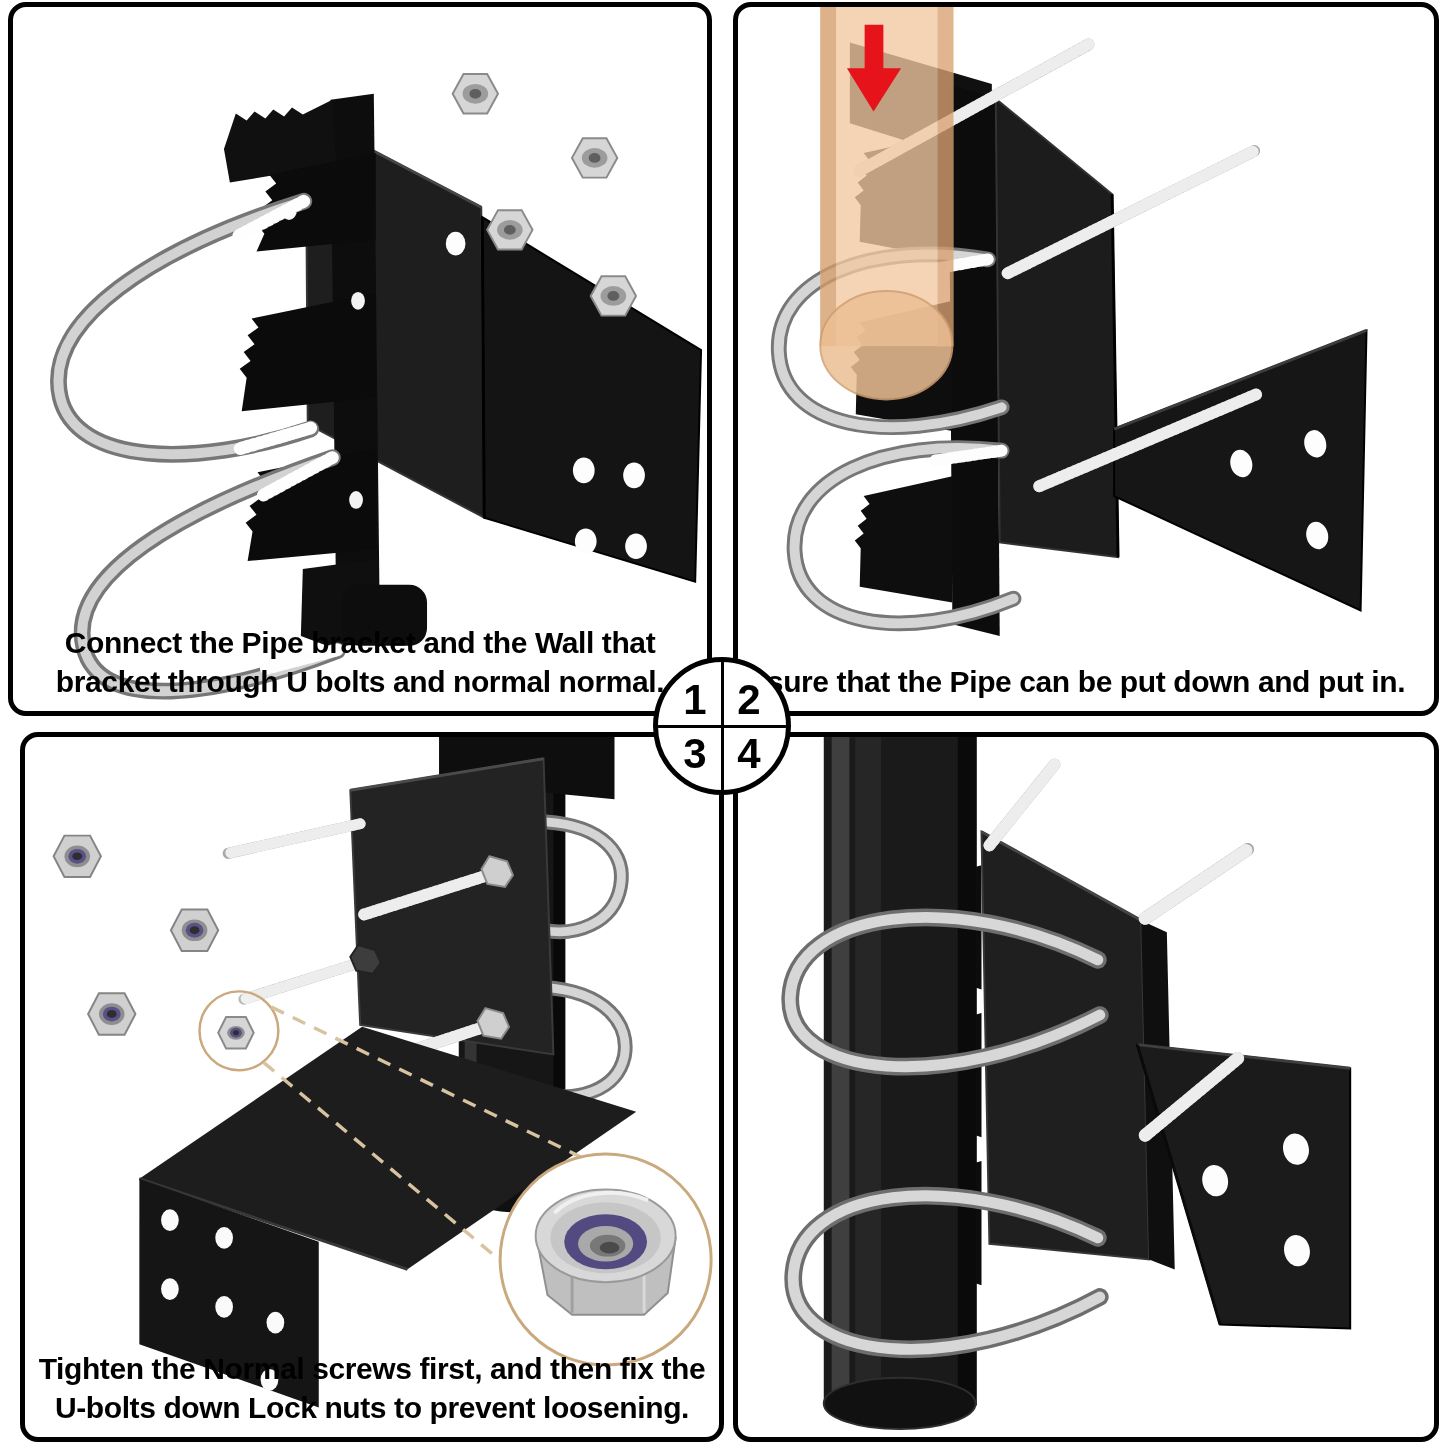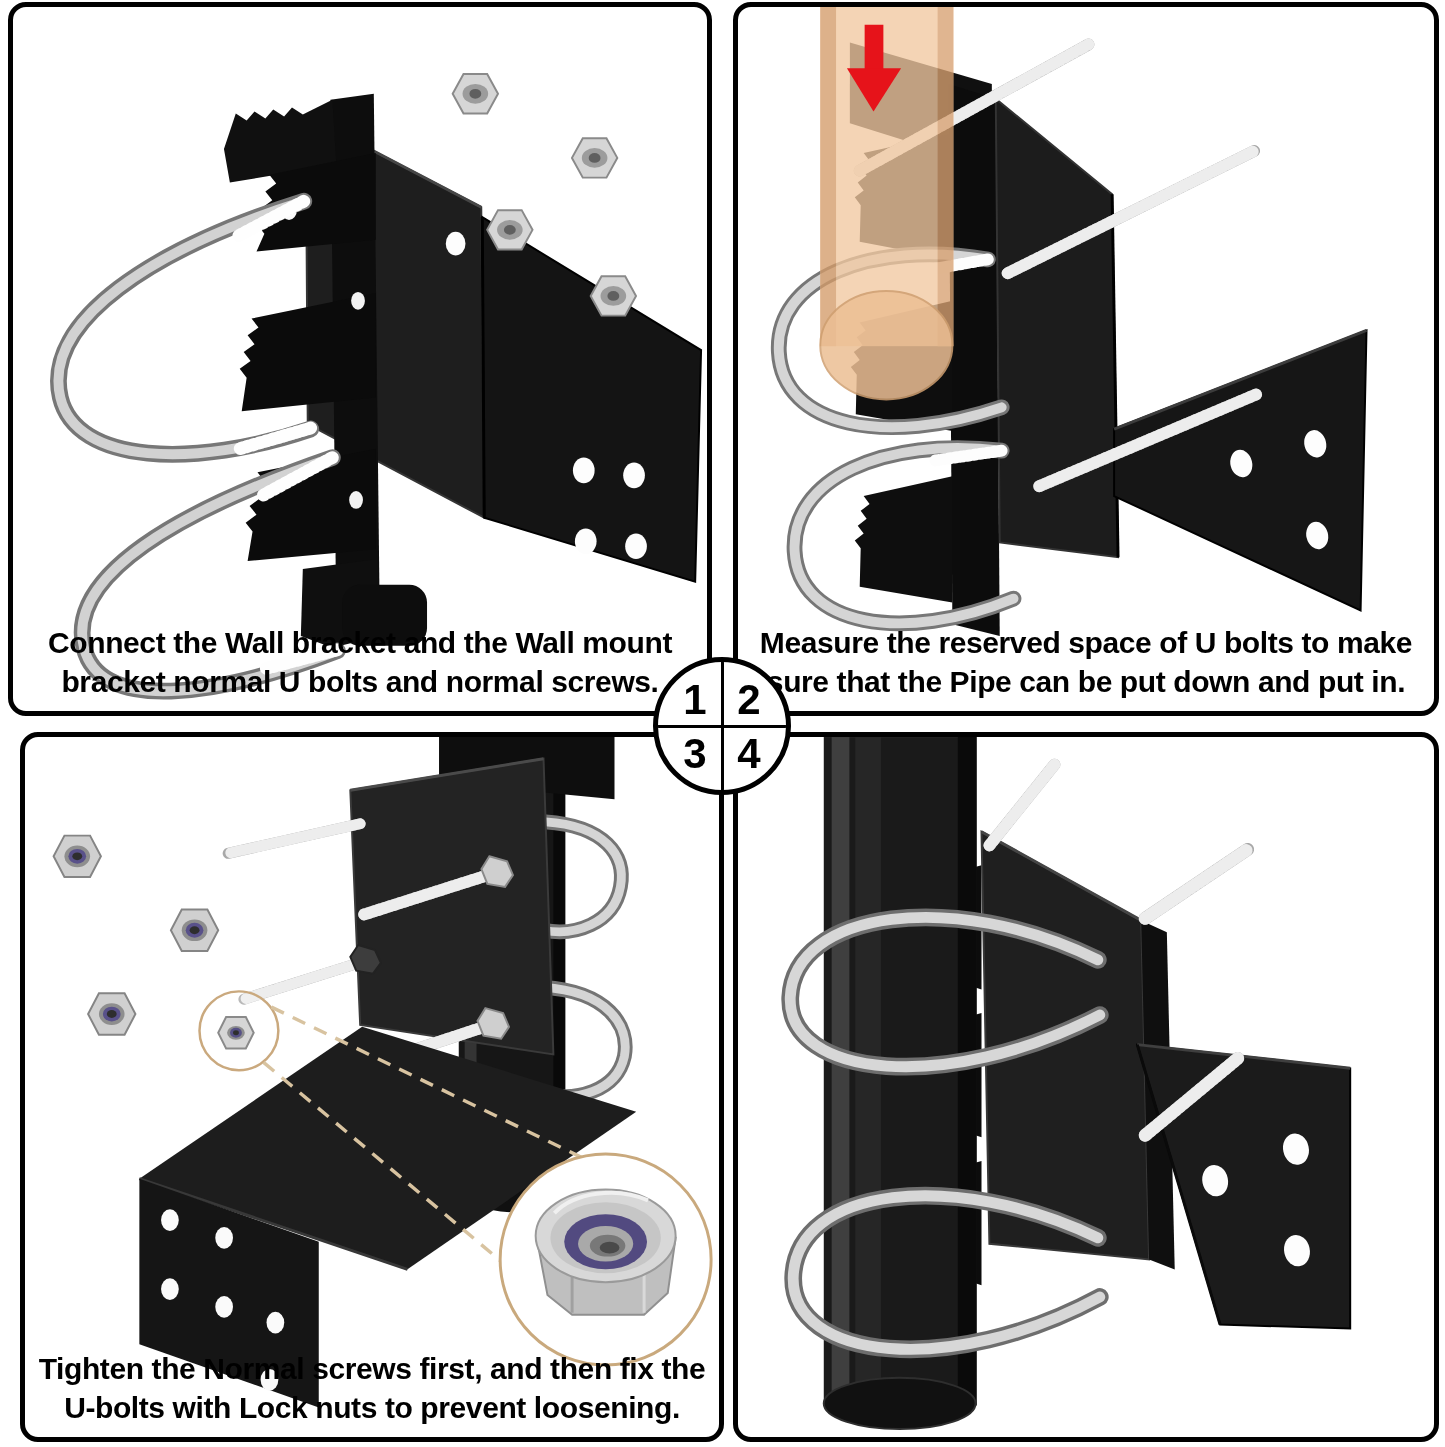--- a/index.html
+++ b/index.html
@@ -125,22 +125,22 @@
             <ellipse rx="6" ry="5" fill="#5f5f5f"></ellipse>
         </g>
         <g transform="translate(617,295)">
           <polygon points="-12,-20 12,-20 23,0 12,20 -12,20 -23,0" fill="#d6d6d6" stroke="#8a8a8a" stroke-width="2"></polygon>
           <ellipse rx="13" ry="10" fill="#9c9c9c"></ellipse>
             <ellipse rx="6" ry="5" fill="#5f5f5f"></ellipse>
         </g>
       </g>
     </svg>
     <div class="caption">
-      <div>Connect the Wall bracket and the Wall mount</div>
-      <div>bracket normal U bolts and normal screws.</div>
+      <div>Connect the Pipe bracket and the Wall that</div>
+      <div>bracket through U bolts and normal normal.</div>
     </div>
   </div>
 
   <div class="panel" id="panel-2">
     <svg viewBox="737 2 701 714">
 
       <g>
         <polygon points="848,38 992,80 992,165 848,120" fill="#101010"></polygon>
         <polygon points="948,80 996,95 1000,640 952,628" fill="#0c0c0c"></polygon>
         <path d="M 952,130 L 862,150 l 6,8 -9,7 6,8 -9,7 6,8 -9,7 6,8 L 858,240 L 952,258 Z" fill="#0e0e0e"></path>
@@ -183,21 +183,20 @@
         <rect x="937" y="2" width="16" height="344" fill="#d8a171"></rect>
       </g>
       <ellipse cx="885" cy="345" rx="67" ry="55" fill="#ecbf94" opacity="0.85" stroke="#cf9f70" stroke-width="2"></ellipse>
 
       <g>
         <rect x="863" y="20" width="19" height="50" fill="#e6131a"></rect>
         <polygon points="845,64 900,64 872,108" fill="#e6131a"></polygon>
       </g>
     </svg>
     <div class="caption">
-      <div>Measure the reserved space of U bolts to make</div>
       <div>sure that the Pipe can be put down and put in.</div>
     </div>
   </div>
 
   <div class="panel" id="panel-3">
     <svg viewBox="8 732 704 710">
 
       <g>
         <rect x="448" y="732" width="108" height="455" fill="#161616"></rect>
         <rect x="454" y="732" width="12" height="455" fill="#343434"></rect>
@@ -288,21 +287,21 @@
         <ellipse cx="597" cy="1240" rx="56" ry="36" fill="#c6c6c6"></ellipse>
         <ellipse cx="597" cy="1244" rx="42" ry="28" fill="#524a80"></ellipse>
         <ellipse cx="597" cy="1246" rx="28" ry="18" fill="#a9a9a9"></ellipse>
         <ellipse cx="599" cy="1248" rx="18" ry="11" fill="#787878"></ellipse>
         <ellipse cx="601" cy="1250" rx="10" ry="6" fill="#4a4a4a"></ellipse>
         <path d="M 545,1215 A 66 42 0 0 1 640,1202" fill="none" stroke="#f0f0f0" stroke-width="4"></path>
       </g>
     </svg>
     <div class="caption">
       <div>Tighten the Normal screws first, and then fix the</div>
-      <div>U-bolts with Lock nuts to prevent loosening.</div>
+      <div>U-bolts down Lock nuts to prevent loosening.</div>
     </div>
   </div>
 
   <div class="panel" id="panel-4">
     <svg viewBox="733 732 706 710">
 
       <g>
         <polygon points="900,884 980,862 980,988 900,962" fill="#0c0c0c"></polygon>
         <polygon points="900,1034 980,1012 980,1138 900,1112" fill="#0c0c0c"></polygon>
         <polygon points="900,1184 980,1162 980,1288 900,1262" fill="#0c0c0c"></polygon>

